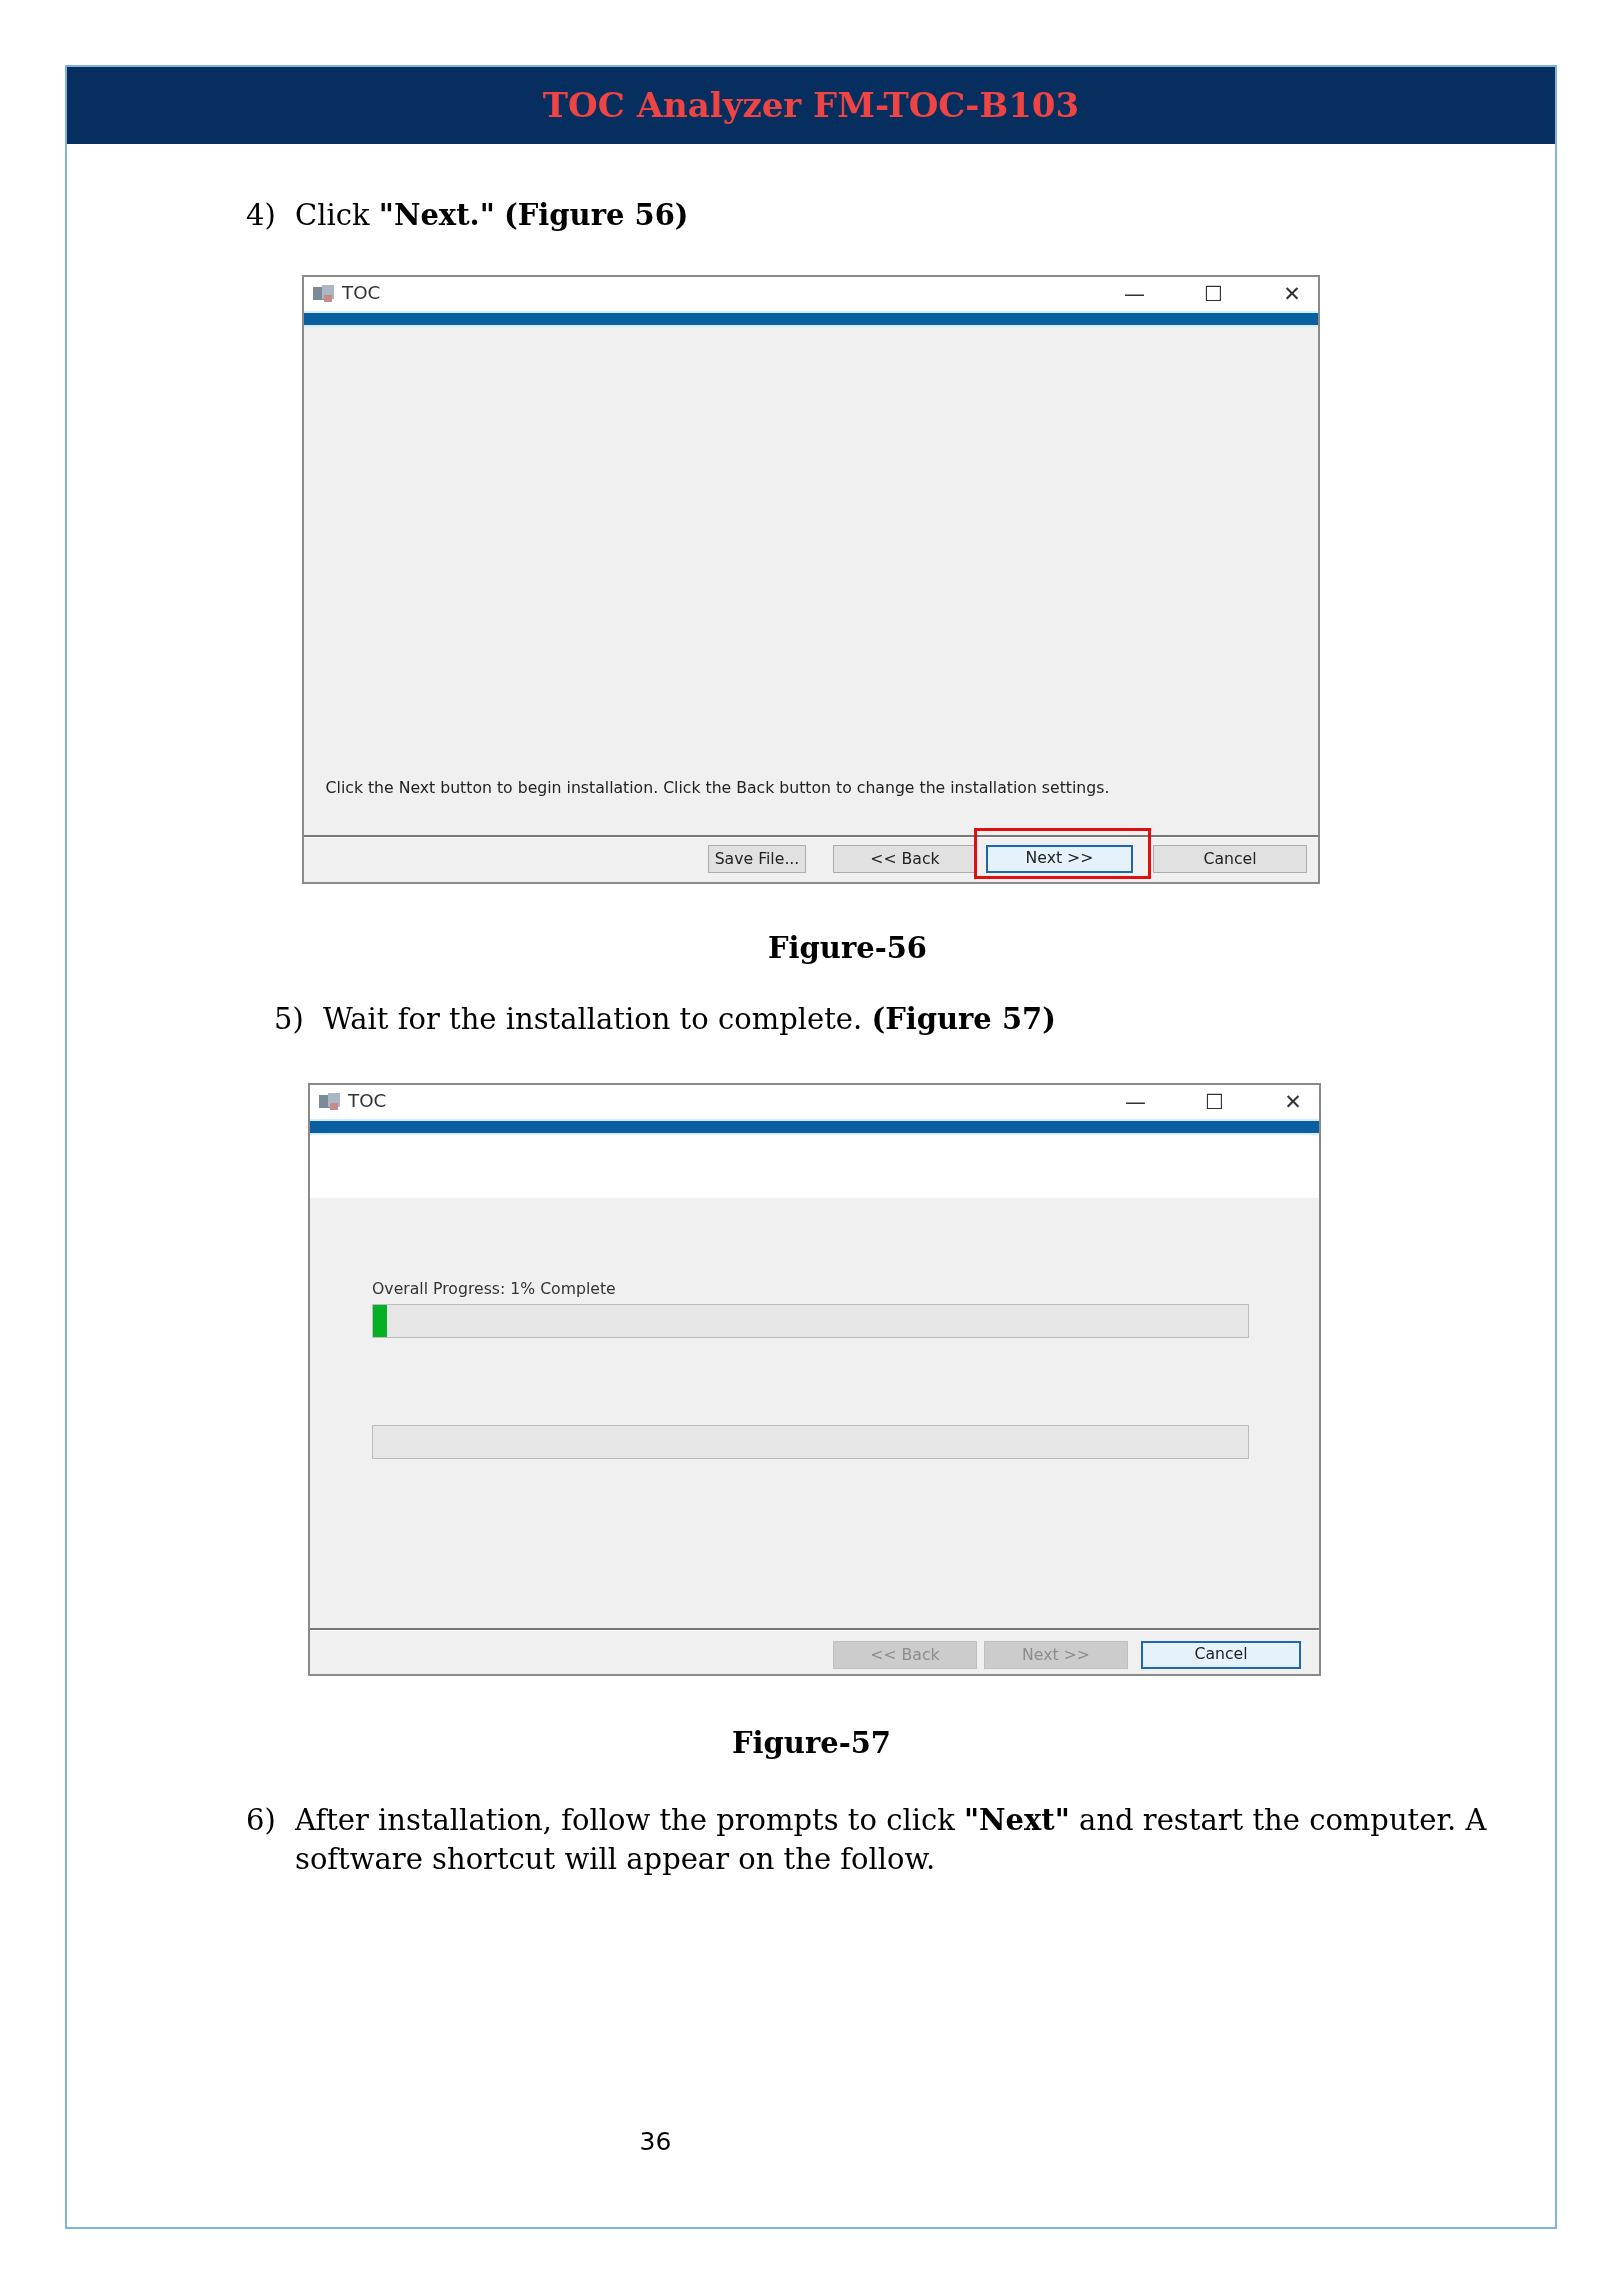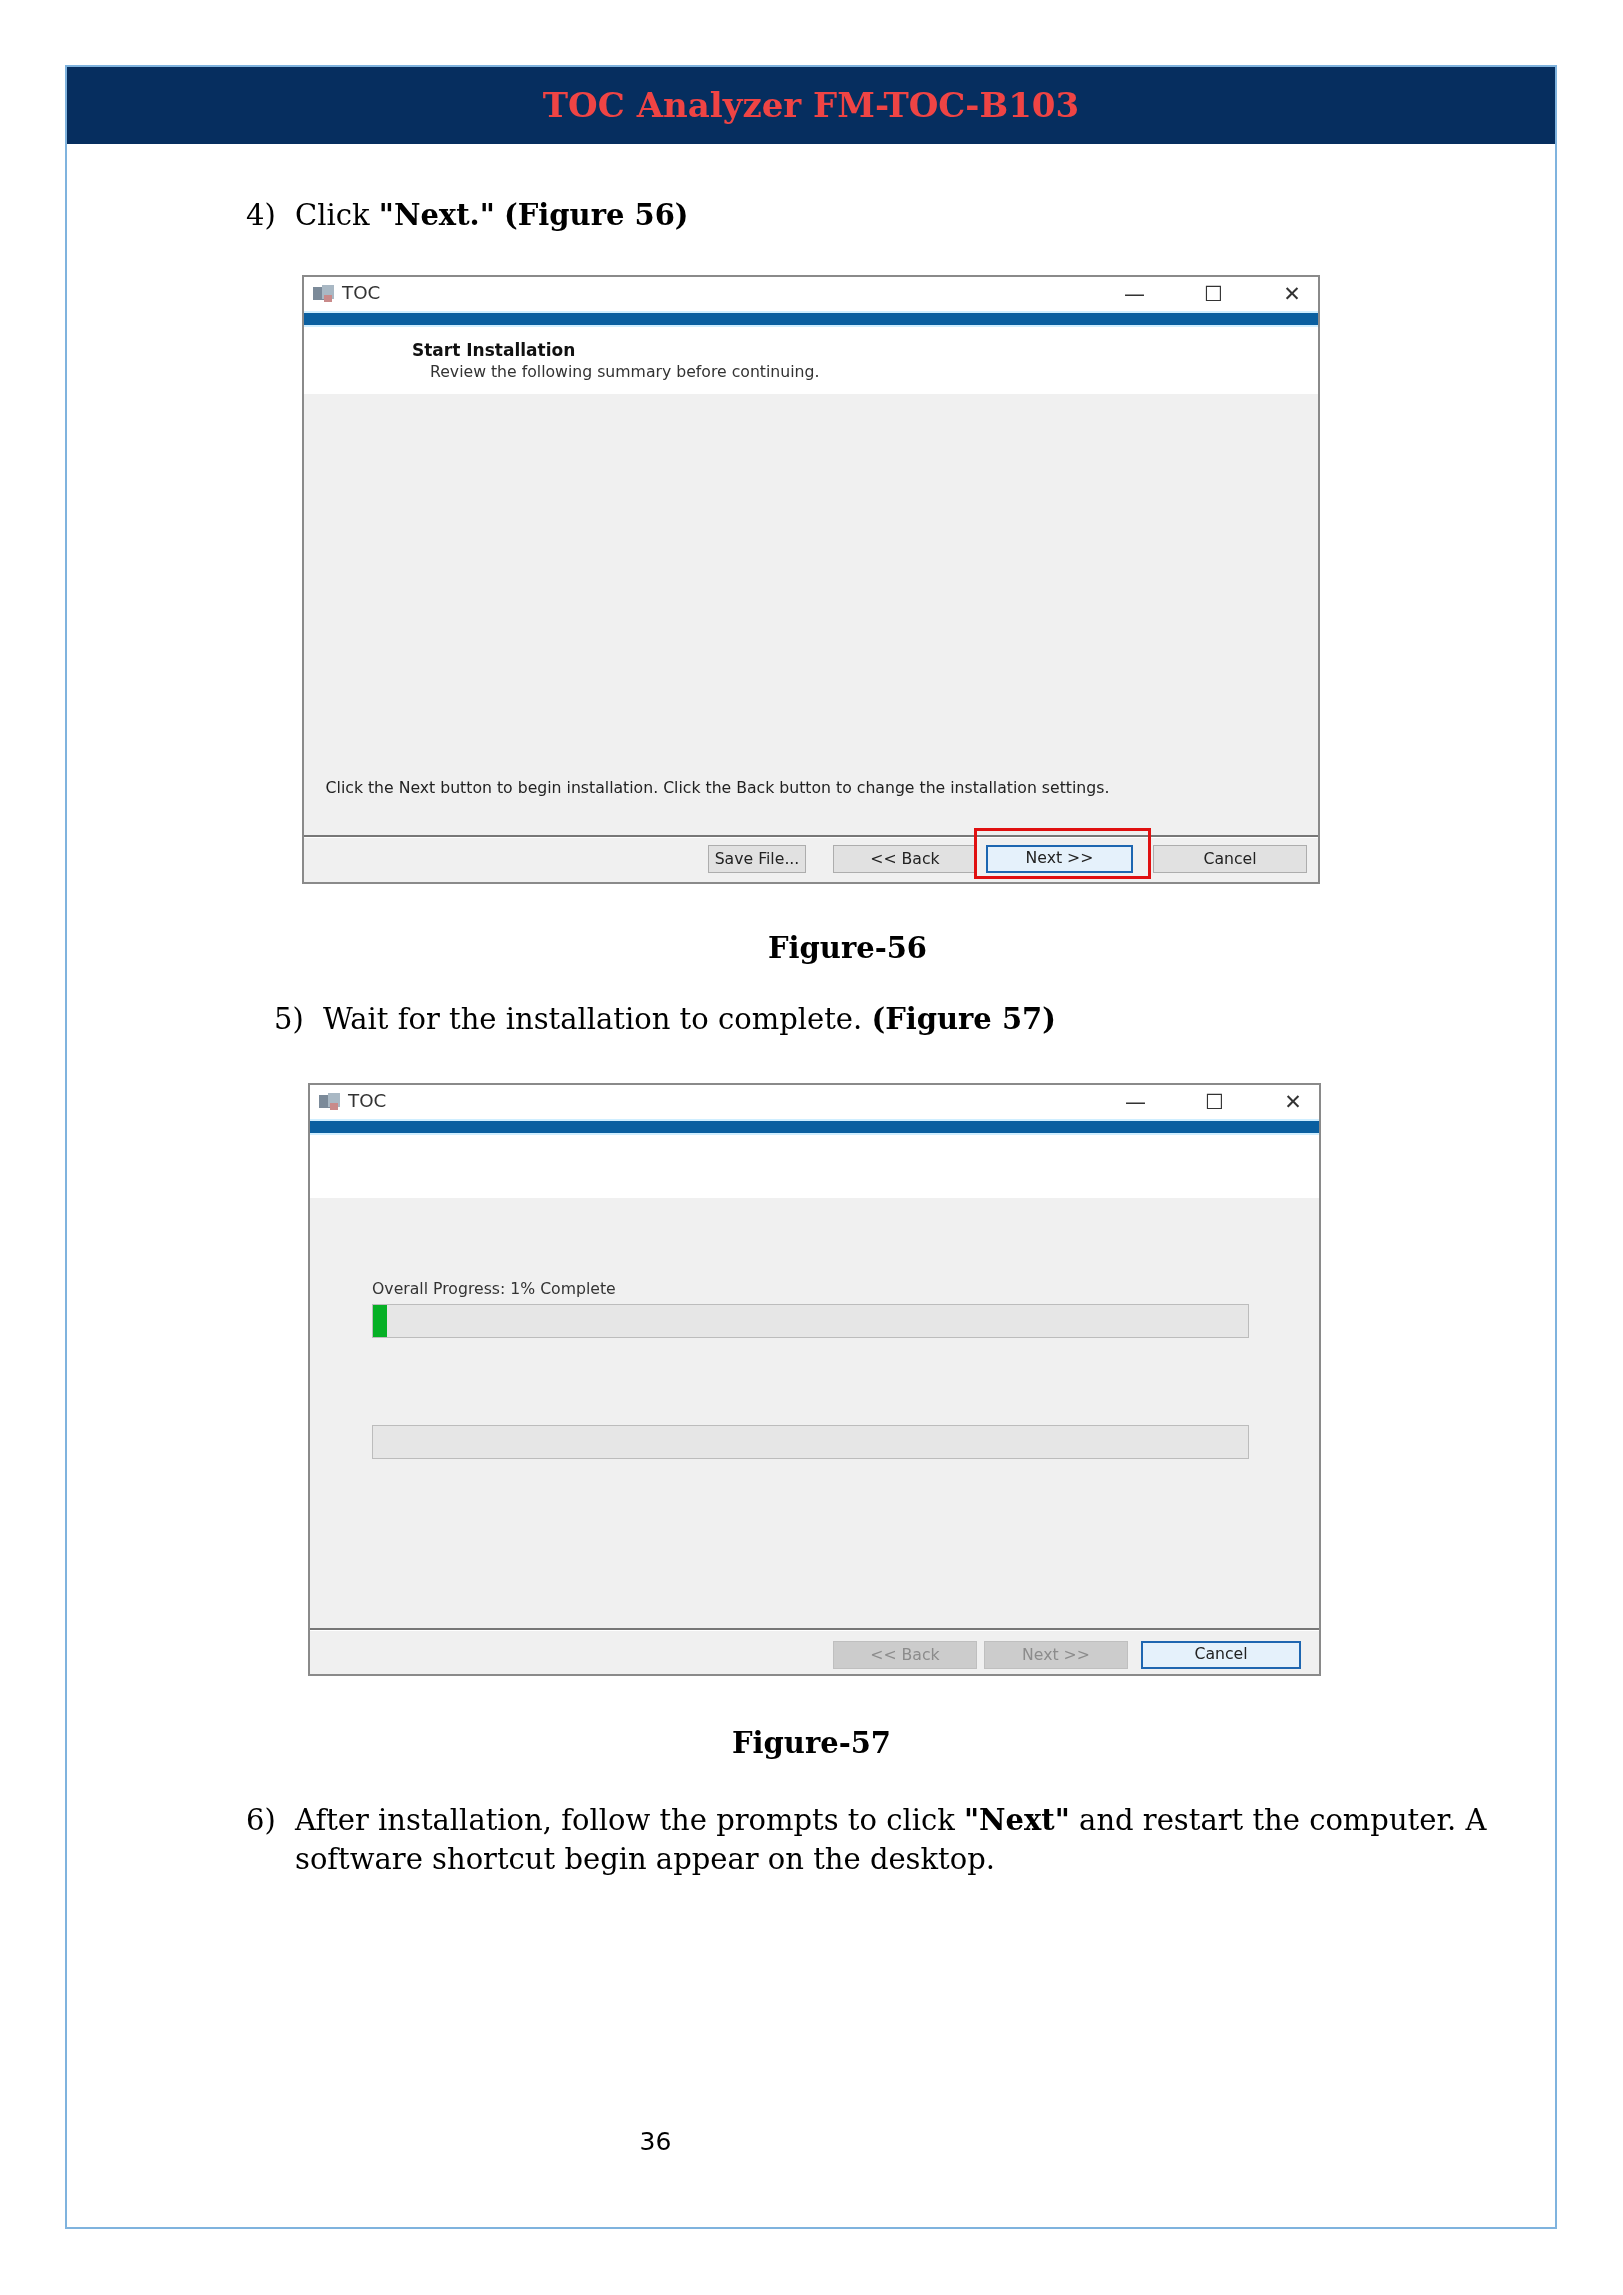--- a/index.html
+++ b/index.html
@@ -65,24 +65,20 @@
         <div class="a"></div>
         <div class="b"></div>
         <div class="c"></div>
       </div>
     <div class="wtitle">TOC</div>
     <div class="ctrl" style="right:164px;">—</div>
     <div class="ctrl" style="right:85px;">☐</div>
     <div class="ctrl" style="right:6.5px;">✕</div>
   </div>
   <div class="blue-bar"></div>
-  <div class="whitehead" style="top:50px; height:67px;">
-    <div class="h1" style="left:108px; top:13px;">Start Installation</div>
-    <div class="h2" style="left:126px; top:35px;">Review the following summary before continuing.</div>
-  </div>
   <div class="info" style="left:21.6px; top:501px;">Click the Next button to begin installation.  Click the Back button to change the installation settings.</div>
   <div class="sep" style="top:558px;"></div>
   <div class="btn" style="left:404px; top:568px; width:98px;">Save File...</div>
   <div class="btn" style="left:529px; top:568px; width:144px;">&lt;&lt; Back</div>
   <div class="btn default" style="left:682px; top:568px; width:147px;">Next &gt;&gt;</div>
   <div class="btn" style="left:849px; top:568px; width:154px;">Cancel</div>
   <div class="redbox" style="left:670px; top:551px; width:177px; height:51px;"></div>
 </div>
 
 <div class="caption" style="top:929px;padding-left:36px;">Figure-56</div>
@@ -114,16 +110,16 @@
   <div class="btn disabled" style="left:523px; top:556px; width:144px;">&lt;&lt; Back</div>
   <div class="btn disabled" style="left:674px; top:556px; width:144px;">Next &gt;&gt;</div>
   <div class="btn default" style="left:831px; top:556px; width:160px;">Cancel</div>
 </div>
 
 <div class="caption" style="top:1724px;">Figure-57</div>
 
 <div class="step" style="top:1801px;">
   <span class="num">6)</span><span>After installation, follow the prompts to click </span><b>"Next"</b><span> and restart the computer. A</span>
 </div>
-<div class="step" style="top:1840px; left:295px;">software shortcut begin appear on the desktop.</div>
+<div class="step" style="top:1840px; left:295px;">software shortcut will appear on the follow.</div>
 
 <div class="pagenum">36</div>
 
 
 </body></html>

